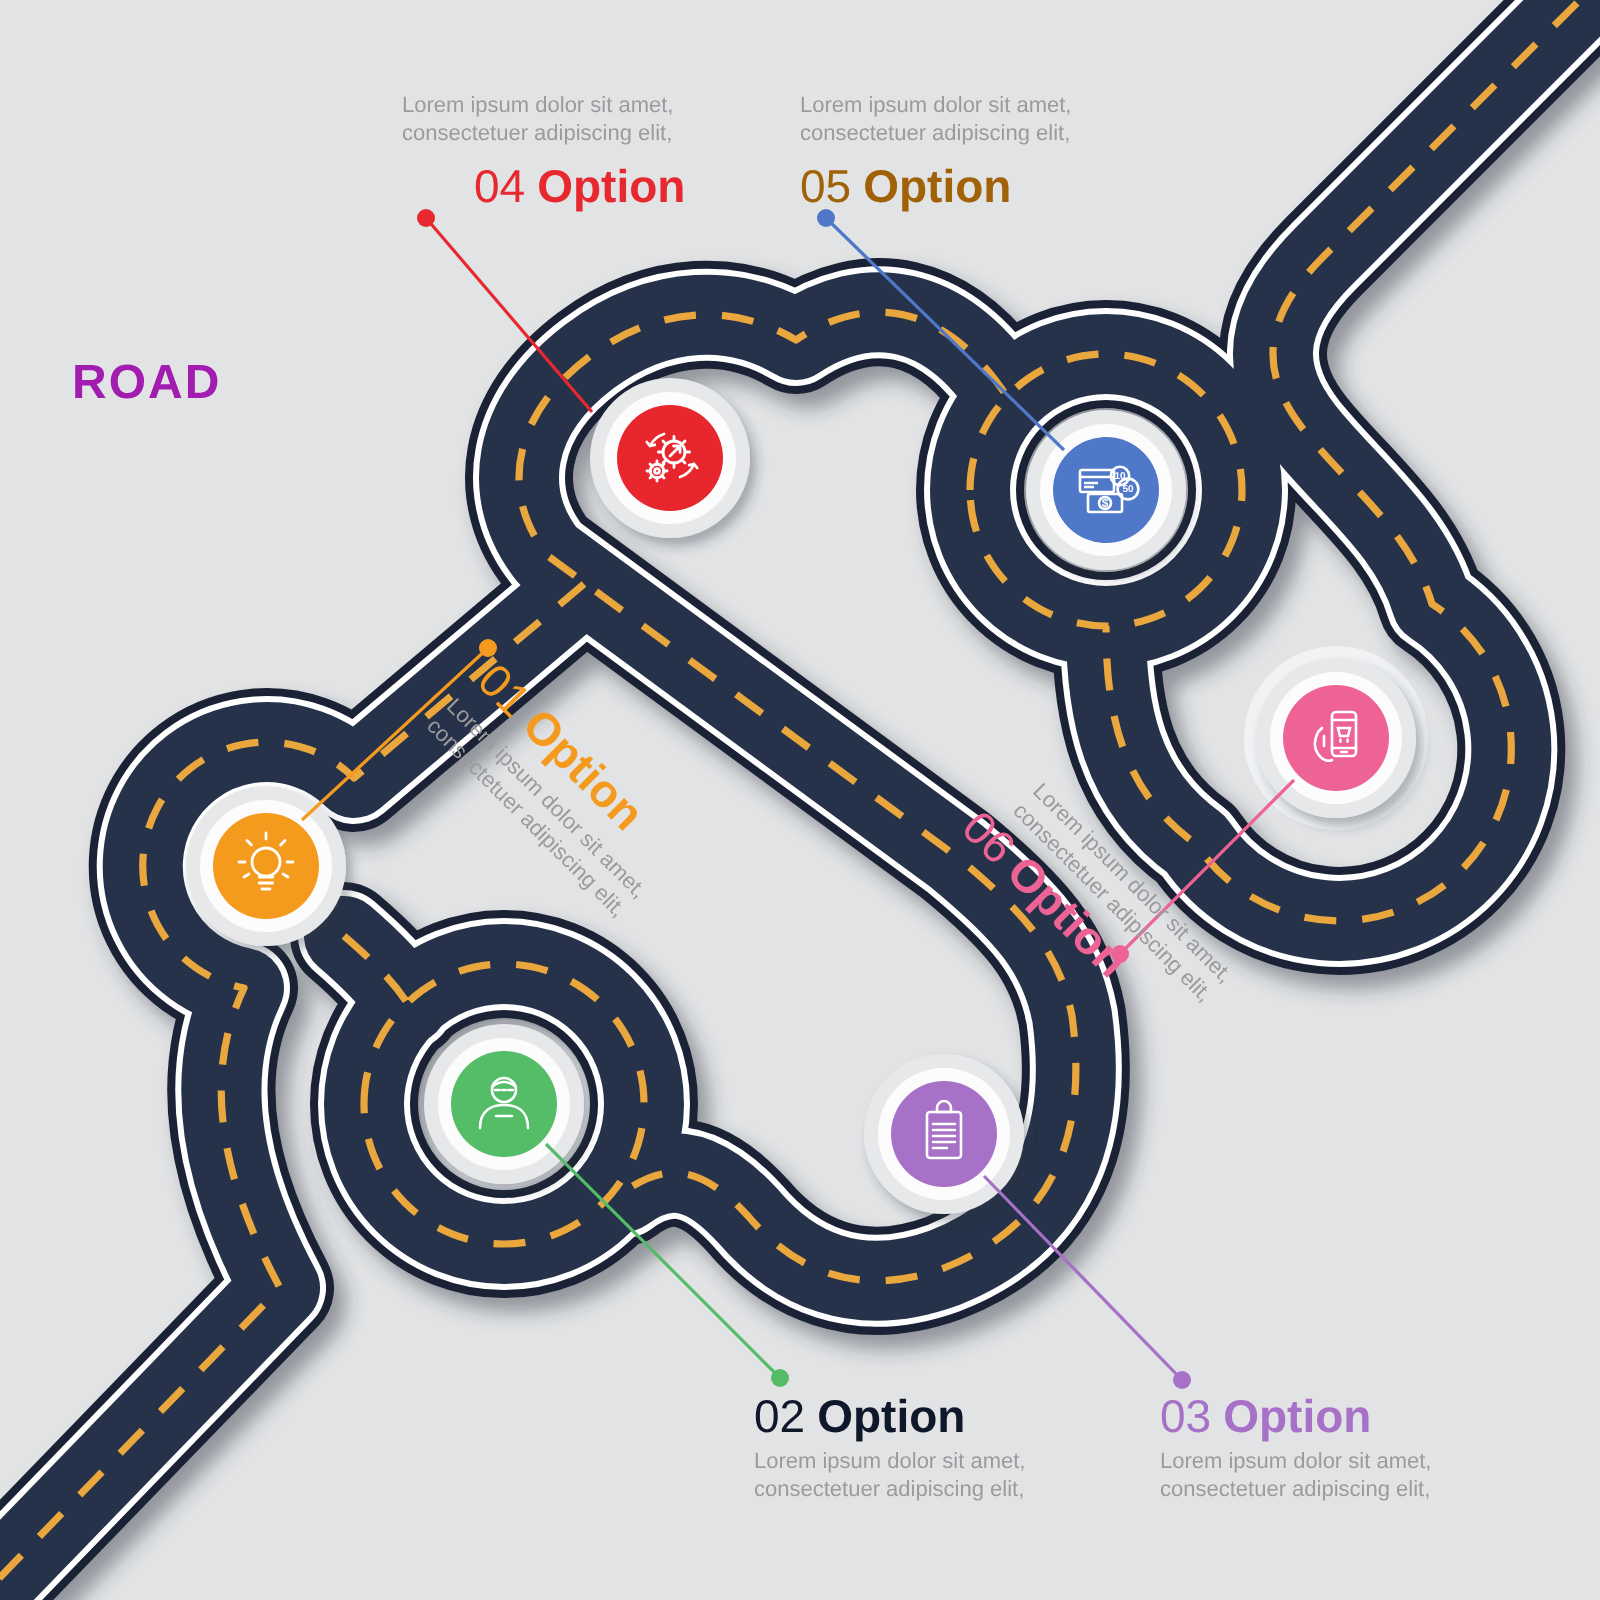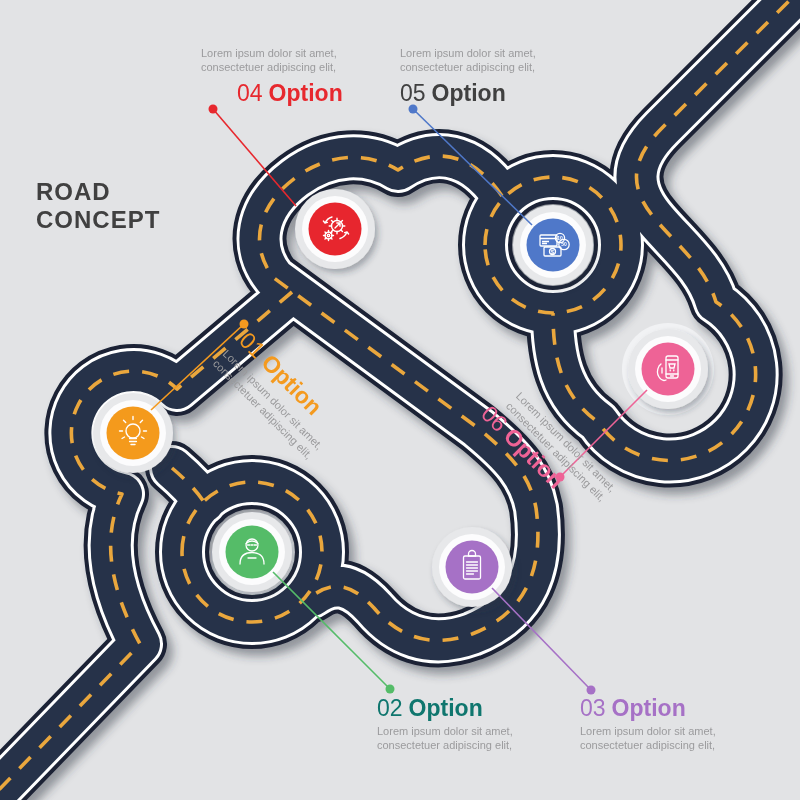--- a/index.html
+++ b/index.html
@@ -6,21 +6,21 @@
   .stage{
     position:relative;width:800px;height:800px;overflow:hidden;
     background:radial-gradient(circle at 30% 22%, #f5f5f7 0%, #e9eaec 40%, #dcddе0 75%, #d4d5d8 100%);
     background-color:#e2e3e5;
     font-family:"Liberation Sans", sans-serif;
   }
   svg.roadmap{position:absolute;left:0;top:0;}
   .title{
     position:absolute;left:36px;top:178px;
     font-size:24px;font-weight:bold;letter-spacing:1px;line-height:28px;
-    color:#404040;
+    color:#a21caf;
   }
   .opt-label{position:absolute;white-space:nowrap;font-size:23px;}
   .opt-label .num{font-weight:400;}
   .opt-label .word{font-weight:bold;margin-left:6px;}
   .opt-lorem{position:absolute;white-space:nowrap;font-size:11px;line-height:14px;color:#9b9b9d;}
   .rot{position:absolute;transform-origin:0 0;transform:rotate(45deg);}
   .rot .opt-label{position:absolute;left:8px;top:-4px;}
   .rot .opt-lorem{position:absolute;left:6px;top:26px;}
   .rot6 .opt-lorem{left:12px;top:-36px;}
   .rot6 .opt-label{left:0px;top:-8px;}
@@ -174,36 +174,35 @@
     <circle cx="413" cy="109" r="4.5" fill="#4f78c9"></circle>
     <circle cx="244" cy="324" r="4.5" fill="#f49a1f"></circle>
     <circle cx="560" cy="477" r="4.5" fill="#ee6396"></circle>
     <circle cx="390" cy="689" r="4.5" fill="#54bc68"></circle>
     <circle cx="591" cy="690" r="4.5" fill="#a671c6"></circle>
   </g>
 </svg>
 
 <div class="title">
   <div>ROAD</div>
-  <div>CONCEPT</div>
 </div>
 
 <div class="opt-lorem" style="left:201px;top:46px;">
   <div>Lorem ipsum dolor sit amet,</div>
   <div>consectetuer adipiscing elit,</div>
 </div>
 <div class="opt-label" style="left: 201px; top: 80px; color: rgb(231, 40, 46); margin-left: 36px;">
   <span class="num">04</span><span class="word">Option</span>
 </div>
 
 <div class="opt-lorem" style="left:400px;top:46px;">
   <div>Lorem ipsum dolor sit amet,</div>
   <div>consectetuer adipiscing elit,</div>
 </div>
-<div class="opt-label" style="left: 400px; top: 80px; color: #404040;">
+<div class="opt-label" style="left: 400px; top: 80px; color: #a16207;">
   <span class="num">05</span><span class="word">Option</span>
 </div>
 
 <div class="rot" style="left:244px;top:324px;">
   <div class="opt-label" style="color: rgb(244, 154, 31);">
     <span class="num">01</span><span class="word">Option</span>
   </div>
   <div class="opt-lorem">
     <div>Lorem ipsum dolor sit amet,</div>
     <div>consectetuer adipiscing elit,</div>
@@ -213,21 +212,21 @@
 <div class="rot rot6" style="left:489px;top:406px;">
   <div class="opt-lorem">
     <div>Lorem ipsum dolor sit amet,</div>
     <div>consectetuer adipiscing elit,</div>
   </div>
   <div class="opt-label" style="color: rgb(238, 99, 150);">
     <span class="num">06</span><span class="word">Option</span>
   </div>
 </div>
 
-<div class="opt-label" style="left: 377px; top: 695px; color: #0f766e;">
+<div class="opt-label" style="left: 377px; top: 695px; color: #0f172a;">
   <span class="num">02</span><span class="word">Option</span>
 </div>
 <div class="opt-lorem" style="left:377px;top:724px;">
   <div>Lorem ipsum dolor sit amet,</div>
   <div>consectetuer adipiscing elit,</div>
 </div>
 
 <div class="opt-label" style="left: 580px; top: 695px; color: rgb(166, 113, 198); text-align: center;">
   <span class="num">03</span><span class="word">Option</span>
 </div>

